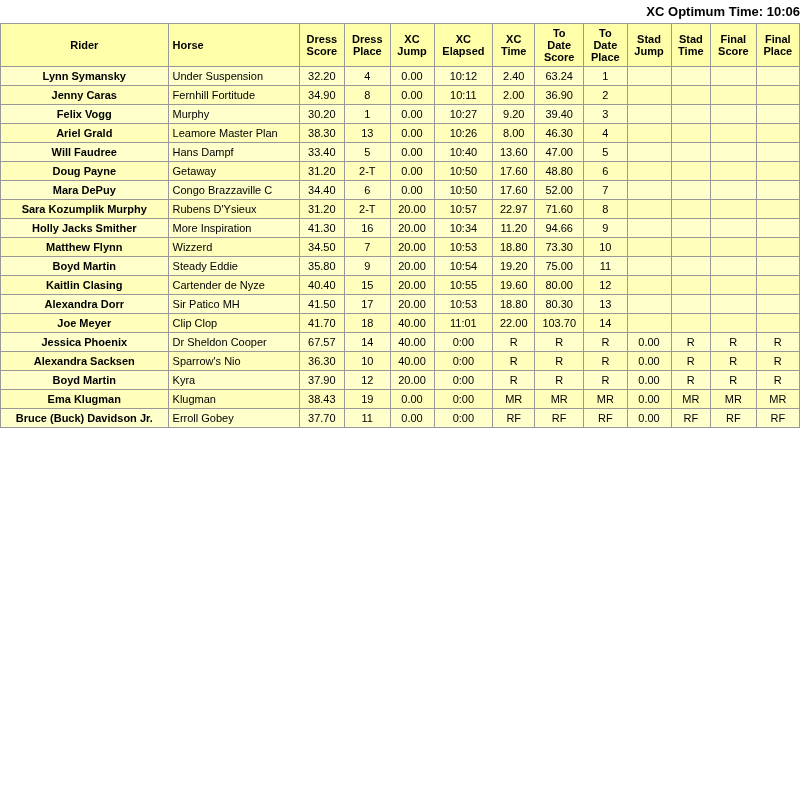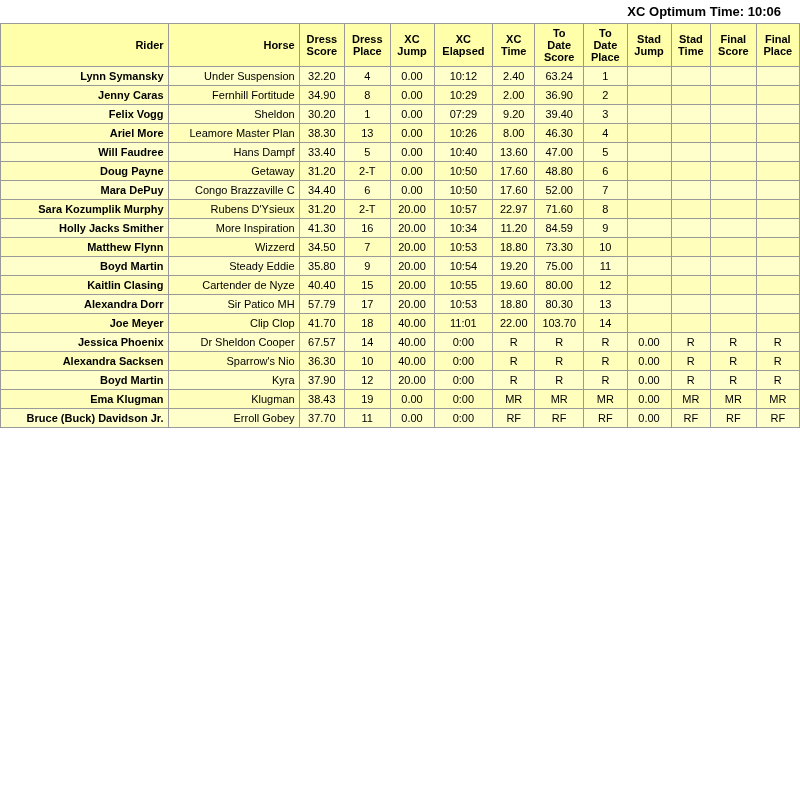--- a/index.html
+++ b/index.html
@@ -4,21 +4,21 @@
   <style>
     * { box-sizing: border-box; margin: 0; padding: 0; }
     body {
       font-family: Arial, sans-serif;
       font-size: 12px;
       background: #fff;
       width: 800px;
     }
     .title-bar {
       text-align: right;
-      padding: 4px 19px;
+      padding: 4px 0;
       font-weight: bold;
       font-size: 13px;
       background: #fff;
     }
     table {
       width: 100%;
       border-collapse: collapse;
       background: #ffffcc;
     }
     th, td {
@@ -32,26 +32,26 @@
       font-weight: bold;
       font-size: 11px;
       color: #000;
     }
     td {
       background: #ffffcc;
       font-size: 11px;
       color: #000;
     }
     .col-rider {
-      text-align: right;
+      text-align: center;
       font-weight: bold;
       min-width: 90px;
     }
     .col-horse {
-      text-align: right;
+      text-align: left;
       min-width: 100px;
     }
     tr:nth-child(even) td {
       background: #ffffbb;
     }
   </style>
 </head>
 <body>
 
 <div class="title-bar">
@@ -91,46 +91,46 @@
         <td></td>
         <td></td>
         <td></td>
       </tr>
       <tr>
         <td class="col-rider">Jenny Caras</td>
         <td class="col-horse">Fernhill Fortitude</td>
         <td>34.90</td>
         <td>8</td>
         <td>0.00</td>
-        <td>10:29</td>
+        <td>10:11</td>
         <td>2.00</td>
         <td>36.90</td>
         <td>2</td>
         <td></td>
         <td></td>
         <td></td>
         <td></td>
       </tr>
       <tr>
         <td class="col-rider">Felix Vogg</td>
-        <td class="col-horse">Sheldon</td>
+        <td class="col-horse">Murphy</td>
         <td>30.20</td>
         <td>1</td>
         <td>0.00</td>
-        <td>07:29</td>
+        <td>10:27</td>
         <td>9.20</td>
         <td>39.40</td>
         <td>3</td>
         <td></td>
         <td></td>
         <td></td>
         <td></td>
       </tr>
       <tr>
-        <td class="col-rider">Ariel More</td>
+        <td class="col-rider">Ariel Grald</td>
         <td class="col-horse">Leamore Master Plan</td>
         <td>38.30</td>
         <td>13</td>
         <td>0.00</td>
         <td>10:26</td>
         <td>8.00</td>
         <td>46.30</td>
         <td>4</td>
         <td></td>
         <td></td>
@@ -198,21 +198,21 @@
         <td></td>
       </tr>
       <tr>
         <td class="col-rider">Holly Jacks Smither</td>
         <td class="col-horse">More Inspiration</td>
         <td>41.30</td>
         <td>16</td>
         <td>20.00</td>
         <td>10:34</td>
         <td>11.20</td>
-        <td>84.59</td>
+        <td>94.66</td>
         <td>9</td>
         <td></td>
         <td></td>
         <td></td>
         <td></td>
       </tr>
       <tr>
         <td class="col-rider">Matthew Flynn</td>
         <td class="col-horse">Wizzerd</td>
         <td>34.50</td>
@@ -253,21 +253,21 @@
         <td>80.00</td>
         <td>12</td>
         <td></td>
         <td></td>
         <td></td>
         <td></td>
       </tr>
       <tr>
         <td class="col-rider">Alexandra Dorr</td>
         <td class="col-horse">Sir Patico MH</td>
-        <td>57.79</td>
+        <td>41.50</td>
         <td>17</td>
         <td>20.00</td>
         <td>10:53</td>
         <td>18.80</td>
         <td>80.30</td>
         <td>13</td>
         <td></td>
         <td></td>
         <td></td>
         <td></td>

